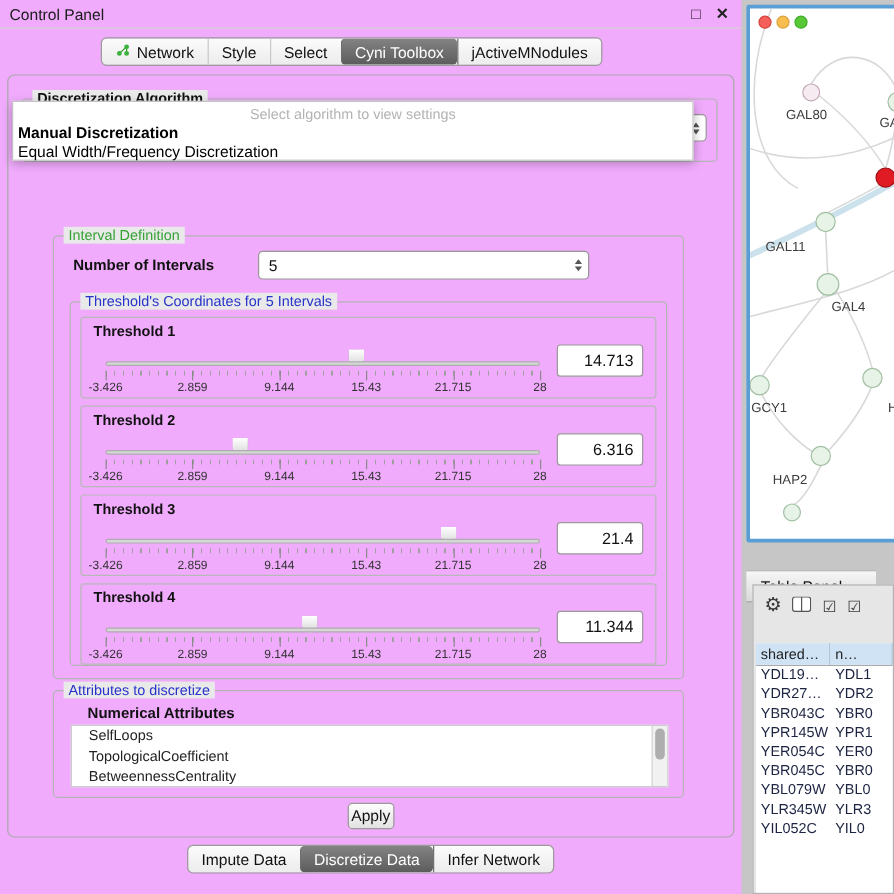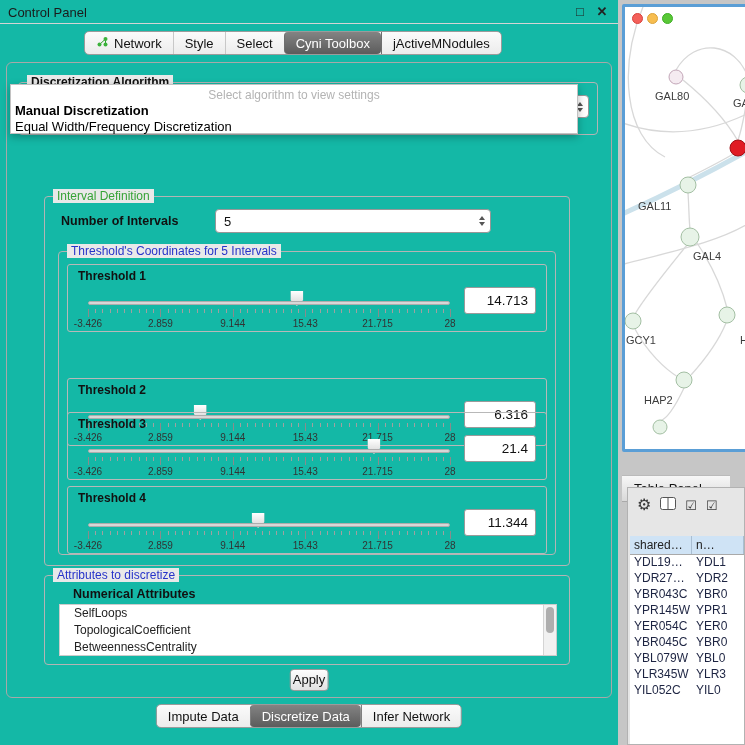--- a/index.html
+++ b/index.html
@@ -1,21 +1,21 @@
 <!DOCTYPE html>
 <html><head>
 <meta charset="utf-8">
 <style>
   * { margin:0; padding:0; box-sizing:border-box; }
   html,body { width:745px; height:745px; }
   body { font-family:"Liberation Sans", sans-serif; font-size:12px; color:#111; }
   .stage { position:relative; width:745px; height:745px; background:#c6c6c6; overflow:hidden; }
 
   
-  .control-panel { position:absolute; left:0; top:0; width:618px; height:745px; background:#14b8a6; }
+  .control-panel { position:absolute; left:0; top:0; width:618px; height:745px; background:#f0abfc; }
   .titlebar { position:absolute; left:0; top:0; width:100%; height:24px; border-bottom:1px solid #d4d4d4; }
   .titlebar .title { position:absolute; left:8px; top:5px; font-size:13px; color:#1b1b1b; }
   .winbtn { position:absolute; top:4px; width:16px; text-align:center; font-size:13px; color:#222; cursor:default; }
   .winbtn.restore { right:30px; }
   .winbtn.close { right:8px; font-weight:bold; }
 
   .tabbar { position:absolute; display:flex; align-items:stretch; height:24px; border:1px solid #9b9b9b; border-radius:5px; background:linear-gradient(#fbfbfb,#ececec); overflow:hidden; }
   .tabbar.top { left:84px; top:31px; }
   .tabbar.bottom { left:50%; transform:translateX(-50%); top:704px; }
   .tab { display:flex; align-items:center; gap:5px; padding:0 11px; font-size:13px; color:#111; border-left:1px solid #c8c8c8; white-space:nowrap; cursor:default; }
@@ -195,21 +195,21 @@
               <span class="tl" style="left:0%">-3.426</span>
               <span class="tl" style="left:20%">2.859</span>
               <span class="tl" style="left:40%">9.144</span>
               <span class="tl" style="left:60%">15.43</span>
               <span class="tl" style="left:80%">21.715</span>
               <span class="tl" style="left:100%">28</span>
             </div>
             <input class="tval" value="14.713" style="">
           </div>
 
-          <div class="tbox" style="top:86px;margin-top:40px;">
+          <div class="tbox" style="top:86px;">
             <span class="blabel">Threshold 2</span>
             <div class="thumbwrap">
               <span class="thumb" style="left:31%"></span>
             </div>
             <div class="track"></div>
             <div class="ticks">
               <span class="mt" style="left:0%"></span>
                 <span class="mt" style="left:20%"></span>
                 <span class="mt" style="left:40%"></span>
                 <span class="mt" style="left:60%"></span>

